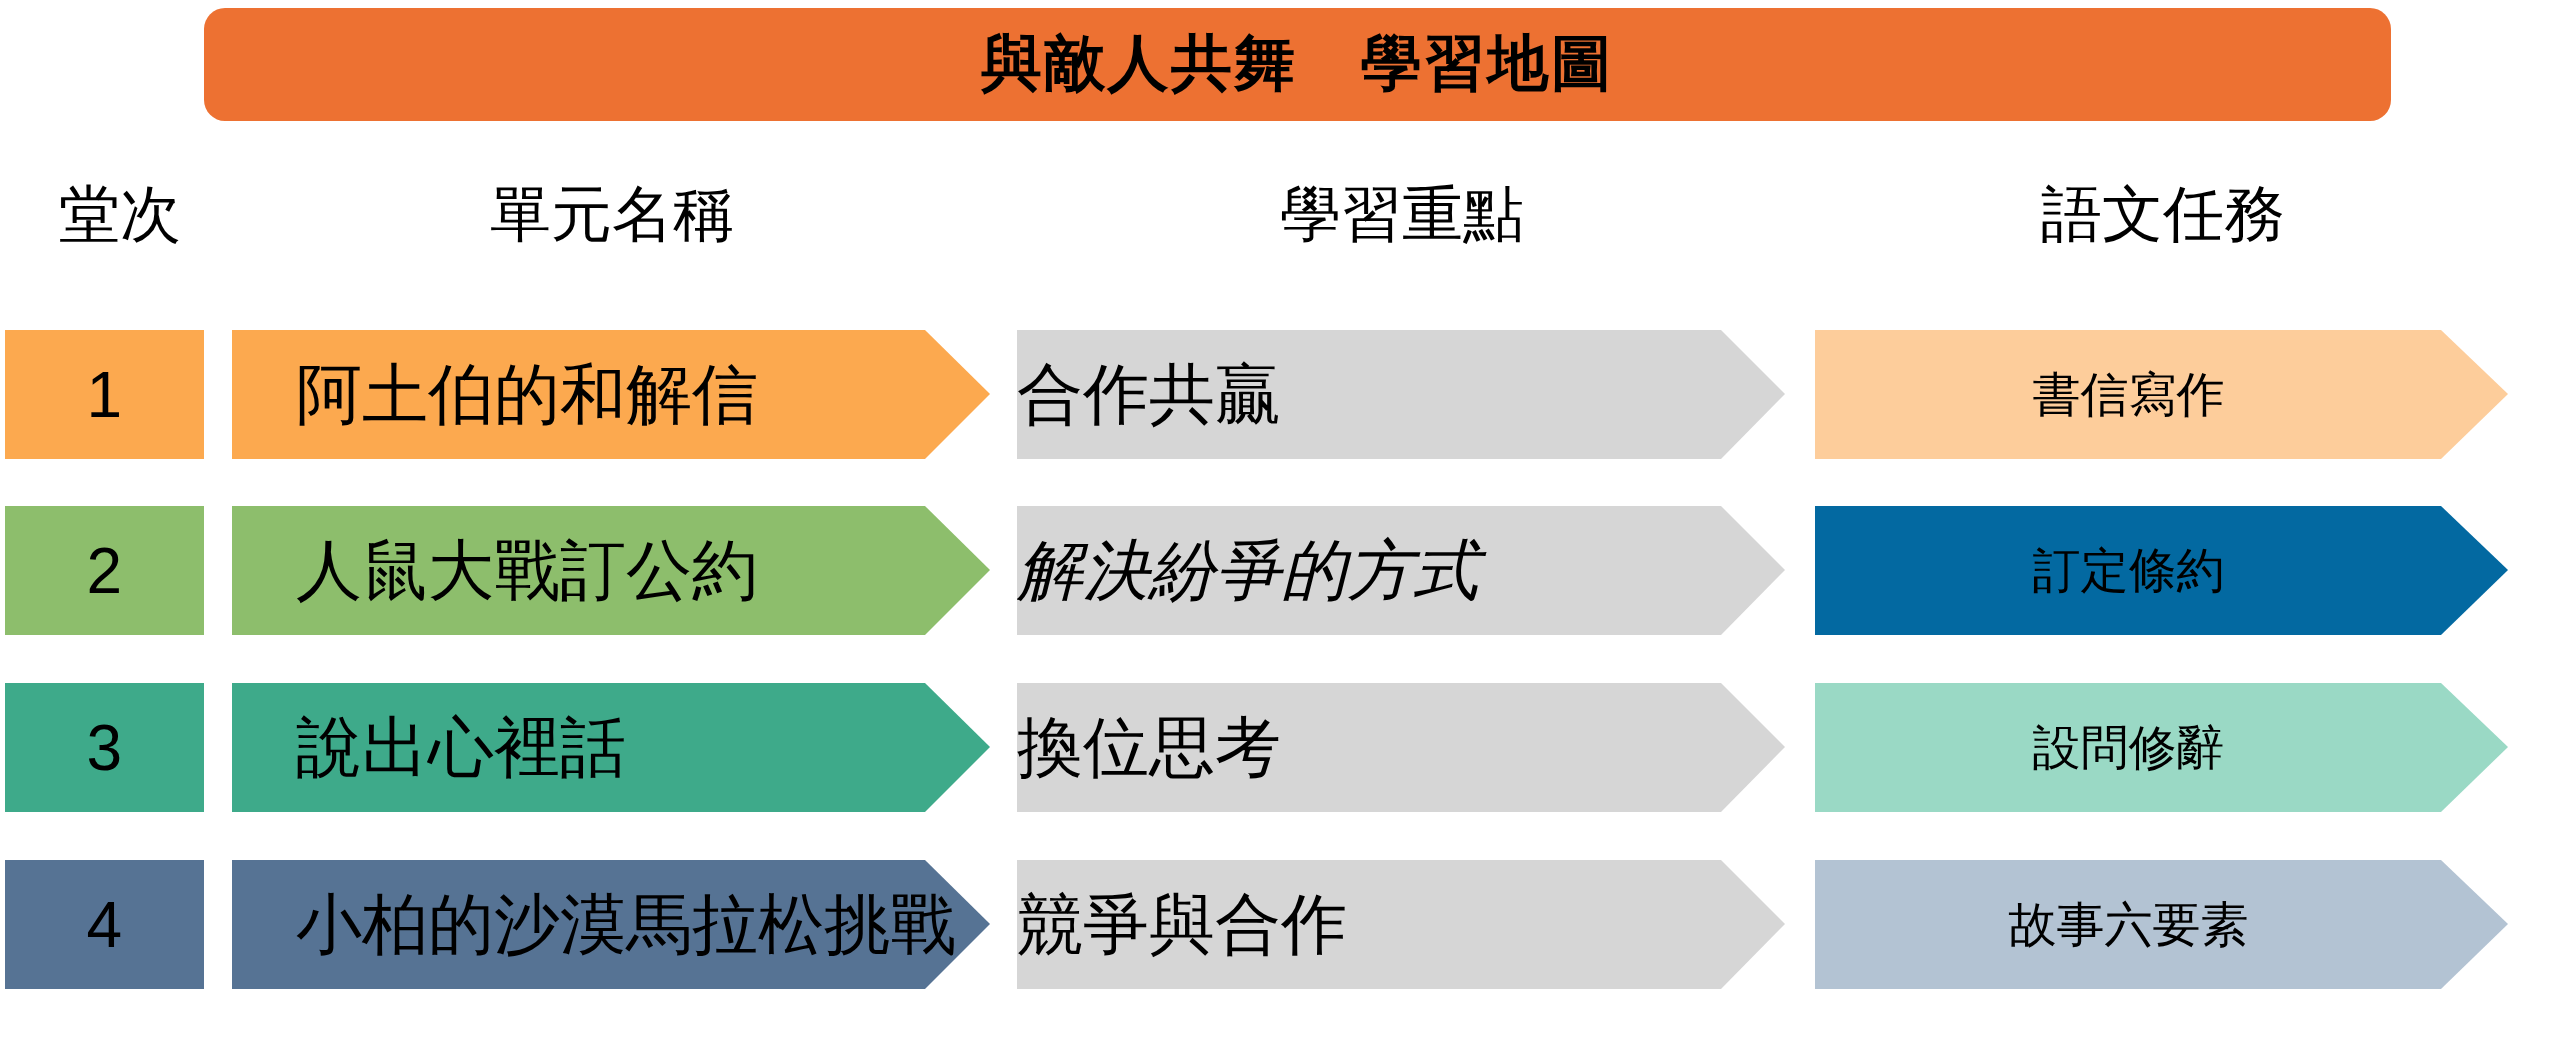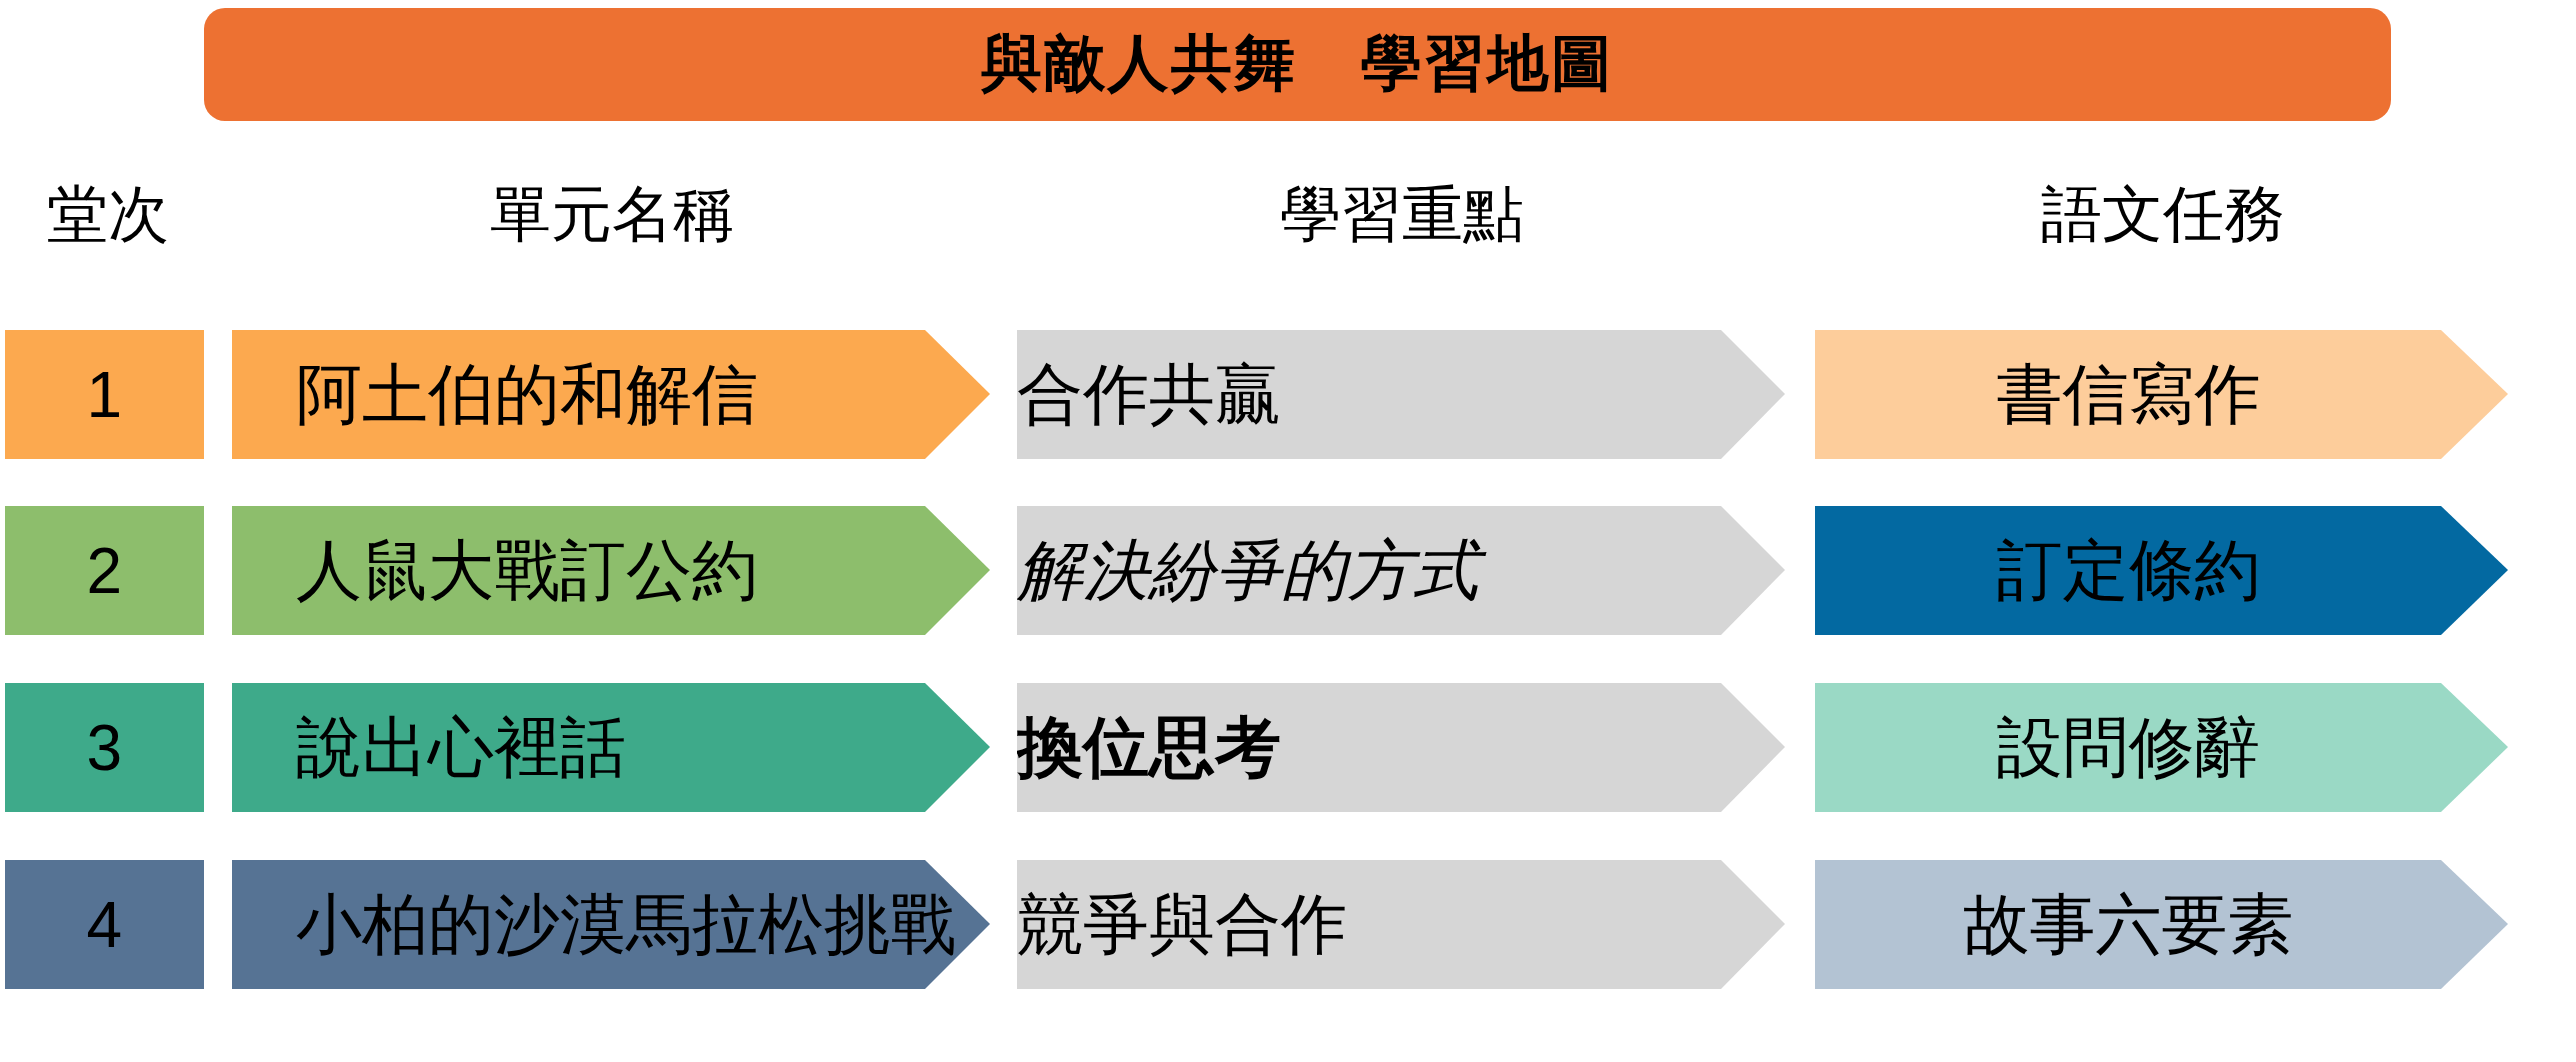--- a/index.html
+++ b/index.html
@@ -40,34 +40,34 @@
     clip-path:polygon(0 0,704px 0,768px 64px,704px 129px,0 129px);
     padding-right:64px;box-sizing:border-box;
     justify-content:flex-start;
     font-size:66px;white-space:nowrap;
   }
   .task-arrow{
     left:1815px;width:693px;
     clip-path:polygon(0 0,626px 0,693px 64px,626px 129px,0 129px);
     padding-right:66px;box-sizing:border-box;
     justify-content:center;
-    font-size:66px;white-space:nowrap;
+    font-size:48px;white-space:nowrap;
   }
   .r0{top:330px;} .r1{top:506px;} .r2{top:683px;} .r3{top:860px;}
 </style>
 </head>
 <body>
 
 <div class="canvas">
 
   <div class="banner" style="background-color: rgb(237, 113, 50); color: #000000;">
     <span>與敵人共舞　學習地圖</span>
   </div>
 
-  <div class="col-header" style="left:108px">堂次</div>
+  <div class="col-header" style="left:120px">堂次</div>
   <div class="col-header" style="left:612px">單元名稱</div>
   <div class="col-header" style="left:1402px">學習重點</div>
   <div class="col-header" style="left:2163px">語文任務</div>
 
   <div class="row-shape num-box r0" style="background-color: rgb(252, 169, 79);">
     <span>1</span>
     </div>
   <div class="row-shape unit-arrow r0" style="background-color: rgb(252, 169, 79);">
     <span>阿土伯的和解信</span>
     </div>
@@ -90,21 +90,21 @@
   <div class="row-shape task-arrow r1" style="background-color: #0369a1;">
     <span>訂定條約</span>
     </div>
 
   <div class="row-shape num-box r2" style="background-color: rgb(62, 170, 138);">
     <span>3</span>
     </div>
   <div class="row-shape unit-arrow r2" style="background-color: rgb(62, 170, 138);">
     <span>說出心裡話</span>
     </div>
-  <div class="row-shape focus-arrow r2" style="background-color: rgb(214, 214, 214); font-weight: bold;">
+  <div class="row-shape focus-arrow r2" style="background-color: rgb(214, 214, 214);">
     <span>換位思考</span>
     </div>
   <div class="row-shape task-arrow r2" style="background-color: rgb(154, 217, 197);">
     <span>設問修辭</span>
     </div>
 
   <div class="row-shape num-box r3" style="background-color: rgb(86, 115, 148);">
     <span>4</span>
     </div>
   <div class="row-shape unit-arrow r3" style="background-color: rgb(86, 115, 148);">

